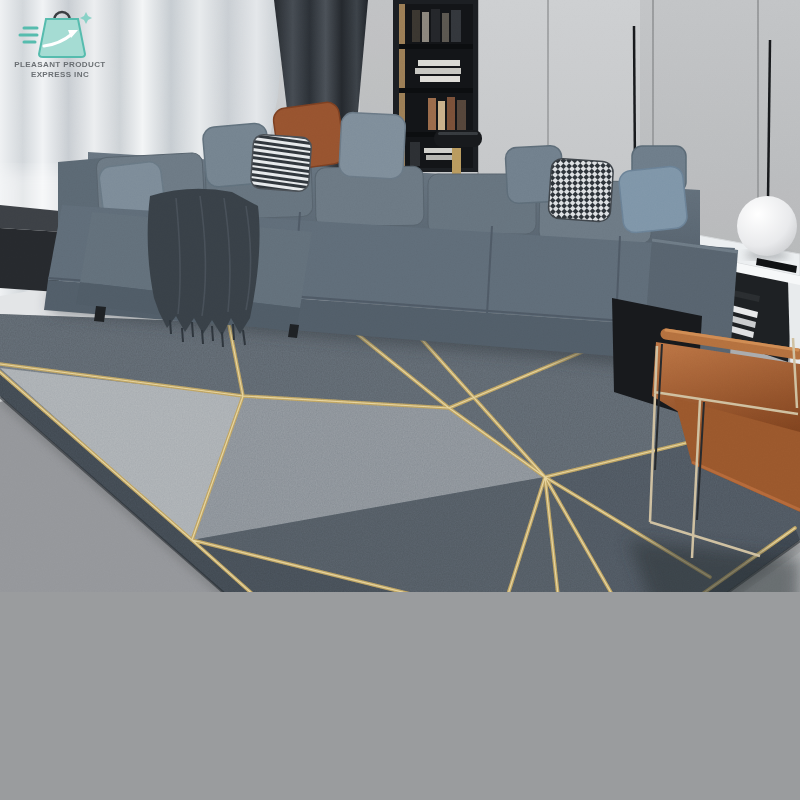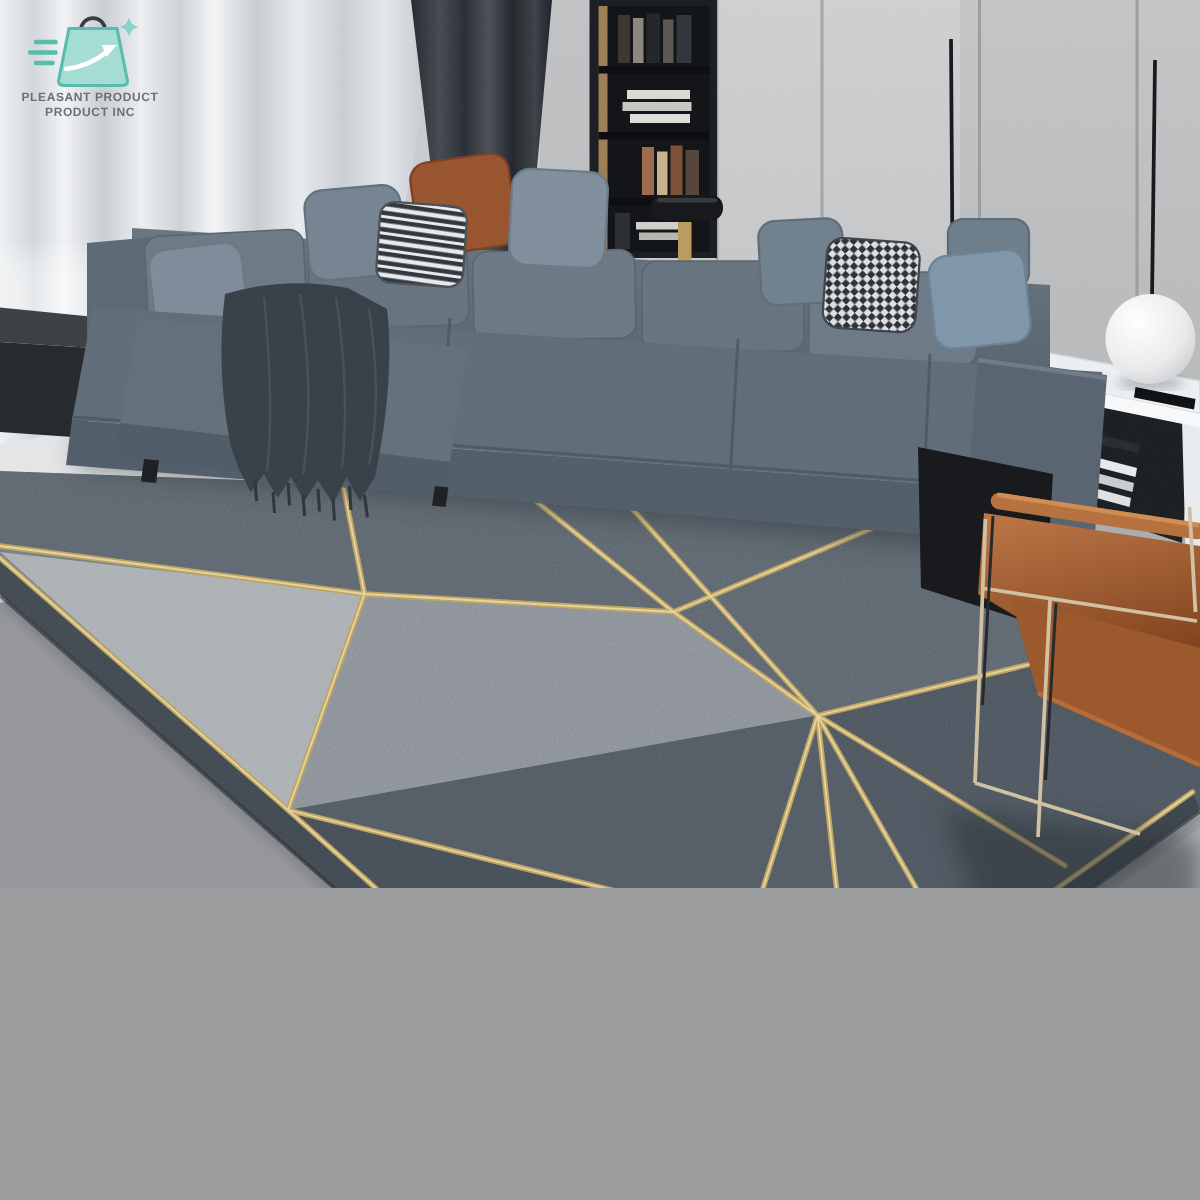--- a/index.html
+++ b/index.html
@@ -323,15 +323,15 @@
       <line x1="10" y1="31" x2="27" y2="31"></line>
       <line x1="14" y1="38" x2="25" y2="38"></line>
     </g>
     <path d="M44,16 a8,8 0 0 1 16,0" fill="none" stroke="#3a3e42" stroke-width="2.5"></path>
     <path d="M36,15 L68,15 L75,50 Q75,53 71,53 L33,53 Q29,53 29,50 Z" fill="#a5dcd3" stroke="#56bcae" stroke-width="2"></path>
     <path d="M34,42 Q50,40 62,30" fill="none" stroke="#ffffff" stroke-width="3" stroke-linecap="round"></path>
     <polygon points="58,26 68,26 61,34" fill="#ffffff"></polygon>
     <path d="M76,8 l2,4 4,2 -4,2 -2,4 -2,-4 -4,-2 4,-2 Z" fill="#7fcfc3" opacity="0.9"></path>
   </svg>
   <div class="logo-text">PLEASANT PRODUCT</div>
-  <div class="logo-text">PRODUCT INC</div>
+  <div class="logo-text">EXPRESS INC</div>
 </div>
 </div>
 
 </body></html>

